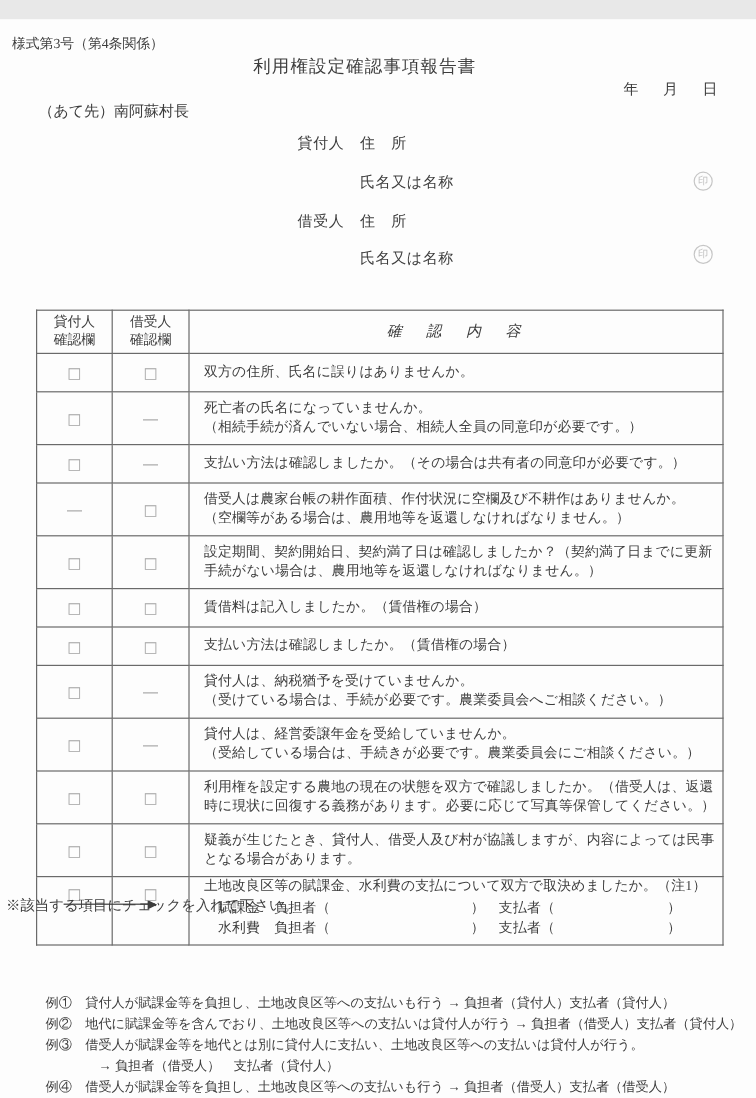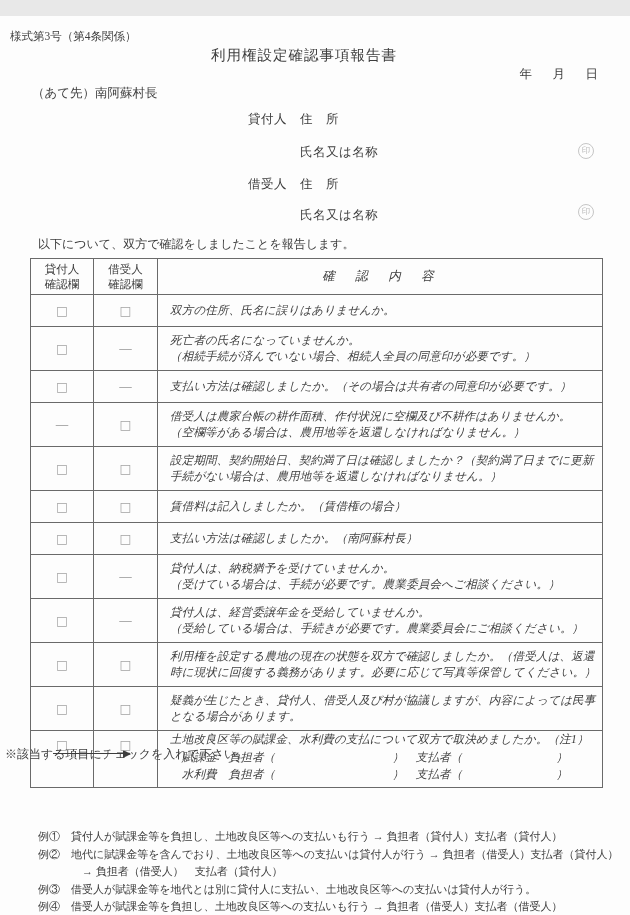--- a/index.html
+++ b/index.html
@@ -32,21 +32,21 @@
 
   table.confirm { position:absolute; left:30px; top:242px; width:572px;
     border-collapse:collapse; table-layout:fixed; font-size:11.5px; }
   table.confirm th, table.confirm td { border:1px solid #6a6a6a; font-weight:normal; }
   .rh-h { height:36px; } .rh-s { height:32px; } .rh-d { height:44px; } .rh-l { height:49px; }
   .hdr-cell { text-align:center; vertical-align:middle; line-height:15px; white-space:pre-line; font-size:11.5px; }
   .hdr-content { letter-spacing:4px; font-size:12.5px;font-style:italic; }
   .mark-cell { text-align:center; vertical-align:middle; color:#a3a3a3;
     font-size:12.5px; font-family:"DejaVu Sans",sans-serif; }
   .content-cell { padding:3px 5px 3px 12px; vertical-align:middle; line-height:15.5px;
-    white-space:pre-line; letter-spacing:0.2px;font-style:italic; }
+    white-space:pre-line; letter-spacing:0.2px; }
   tr.last .mark-cell { vertical-align:top; padding-top:6px; position:relative; }
   tr.last .content-cell { vertical-align:top; padding-top:0; line-height:17.5px; }
   .arrow { position:absolute; left:22px; top:22px; width:76px; height:0; border-top:1px solid #3d3d3d; }
   .arrow::after { content:""; position:absolute; right:-2px; top:-4.5px; width:0; height:0;
     border-left:8px solid #3d3d3d; border-top:4px solid transparent; border-bottom:4px solid transparent; }
 
   .check-note { position:absolute; left:5px;  top:730px; font-size:12px; }
   .note1      { position:absolute; left:18px; top:792px; font-size:11.5px; }
   .examples   { position:absolute; left:38px; top:812px; font-size:11px; line-height:17.5px; }
   .examples div { white-space:pre; }
@@ -64,21 +64,20 @@
   <div class="party-label p-role1">貸付人</div>
   <div class="party-label p-addr1">住　所</div>
   <div class="party-label p-name1">氏名又は名称</div>
   <div class="seal seal1">印</div>
 
   <div class="party-label p-role2">借受人</div>
   <div class="party-label p-addr2">住　所</div>
   <div class="party-label p-name2">氏名又は名称</div>
   <div class="seal seal2">印</div>
 
-  <div class="intro">以下について、双方で確認をしましたことを報告します。</div>
 
   <table class="confirm">
     <colgroup>
         <col style="width:63px">
         <col style="width:64px">
         <col style="width:445px">
       </colgroup>
     <tbody>
         <tr class="rh-h">
       <th class="hdr-cell">貸付人
@@ -115,21 +114,21 @@
       <td class="content-cell">設定期間、契約開始日、契約満了日は確認しましたか？（契約満了日までに更新手続がない場合は、農用地等を返還しなければなりません。）</td>
     </tr>
     <tr class="rh-s">
       <td class="mark-cell">□</td>
       <td class="mark-cell">□</td>
       <td class="content-cell">賃借料は記入しましたか。（賃借権の場合）</td>
     </tr>
     <tr class="rh-s">
       <td class="mark-cell">□</td>
       <td class="mark-cell">□</td>
-      <td class="content-cell">支払い方法は確認しましたか。（南阿蘇村長）</td>
+      <td class="content-cell">支払い方法は確認しましたか。（賃借権の場合）</td>
     </tr>
     <tr class="rh-d">
       <td class="mark-cell">□</td>
       <td class="mark-cell">―</td>
       <td class="content-cell">貸付人は、納税猶予を受けていませんか。
 （受けている場合は、手続が必要です。農業委員会へご相談ください。）</td>
     </tr>
     <tr class="rh-d">
       <td class="mark-cell">□</td>
       <td class="mark-cell">―</td>
@@ -157,18 +156,18 @@
 　水利費　負担者（　　　　　　　　　　）　支払者（　　　　　　　　）</td>
     </tr>
   </tbody>
     </table>
 
   <div class="check-note">※該当する項目にチェックを入れて下さい。</div>
 
   <div class="examples">
     <div>例①　貸付人が賦課金等を負担し、土地改良区等への支払いも行う → 負担者（貸付人）支払者（貸付人）</div>
     <div>例②　地代に賦課金等を含んでおり、土地改良区等への支払いは貸付人が行う → 負担者（借受人）支払者（貸付人）</div>
+    <div>例③　借受人が賦課金等を地代とは別に貸付人に支払い、土地改良区等への支払いは貸付人が行う。</div>
     <div>　　　　→ 負担者（借受人）　支払者（貸付人）</div>
-    <div>例③　借受人が賦課金等を地代とは別に貸付人に支払い、土地改良区等への支払いは貸付人が行う。</div>
     <div>例④　借受人が賦課金等を負担し、土地改良区等への支払いも行う → 負担者（借受人）支払者（借受人）</div>
   </div>
 
 </div>
 
 </body></html>

